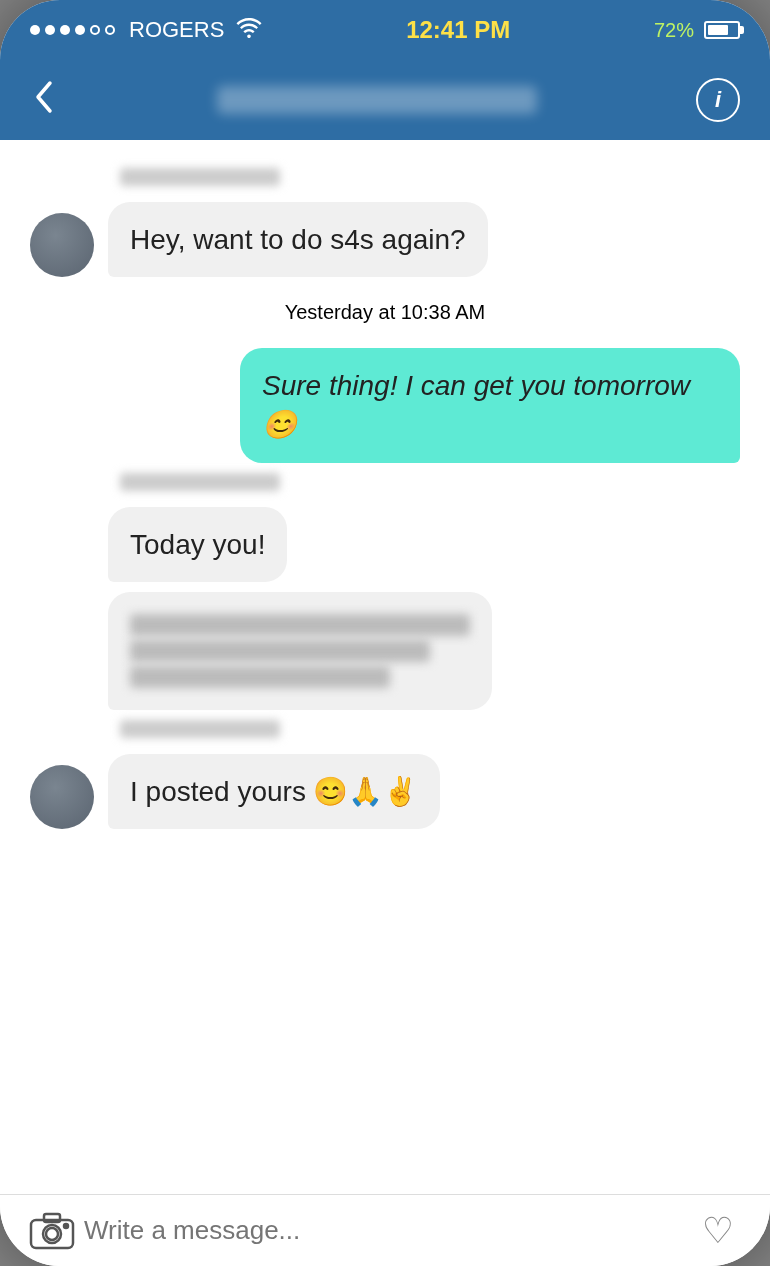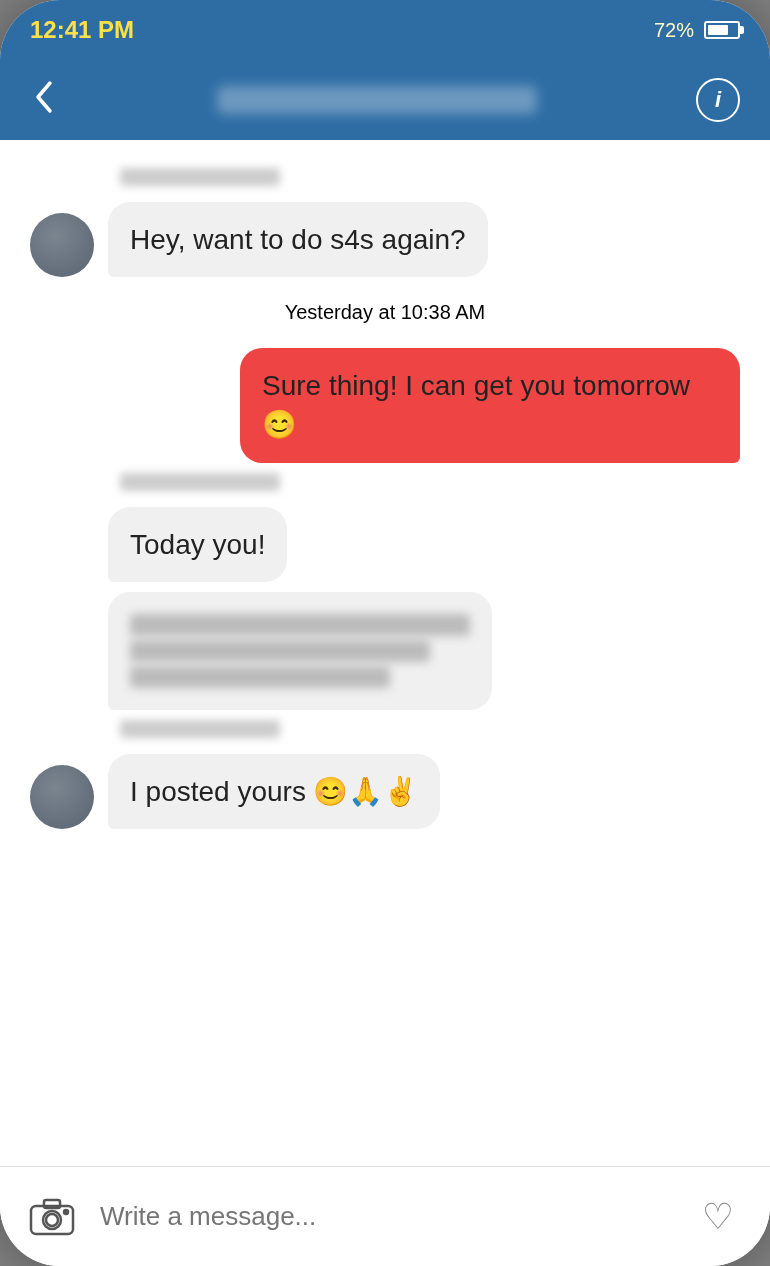--- a/index.html
+++ b/index.html
@@ -76,21 +76,21 @@
     .status-center {
       color: #fde047;
       font-size: 24px;
       font-weight: 600;
     }
 
     .status-right {
       display: flex;
       align-items: center;
       gap: 10px;
-      color: #fef9c3;
+      color: #bef264;
       font-size: 20px;
     }
 
     .battery-text {
       font-size: 20px;
     }
 
     .battery-icon {
       width: 36px;
       height: 18px;
@@ -236,48 +236,49 @@
       line-height: 1.4;
       color: #222;
     }
 
     .bubble.received {
       background: #f0f0f0;
       border-bottom-left-radius: 6px;
     }
 
     .bubble.sent {
-      background: #ef4444;
+      background: #5eead4;
       border-bottom-right-radius: 6px;
+      font-style: italic;
     }
 
     .timestamp {
       text-align: center;
       color: #000000;
       font-size: 20px;
       margin: 14px 0;
     }
 
     .blurred-text {
       height: 22px;
       background: #ccc;
       border-radius: 4px;
       filter: blur(4px);
       margin: 4px 0;
     }
 
     
     .input-bar {
-      height: 100px;
+      height: 72px;
       background: #fff;
       border-top: 1px solid #ddd;
       display: flex;
       align-items: center;
       padding: 0 24px;
-      gap: 20px;
+      gap: 4px;
       flex-shrink: 0;
       justify-content: flex-end;
     }
 
     .camera-btn {
       width: 56px;
       height: 56px;
       display: flex;
       align-items: center;
       justify-content: center;
@@ -321,20 +322,39 @@
       padding: 18px 22px;
       max-width: 500px;
     }
   </style>
 </head>
 <body>
 
 <div class="phone-frame">
 
   <div class="status-bar">
+    <div class="status-left">
+      <div class="signal-dots">
+        <div class="dot"></div>
+        <div class="dot"></div>
+        <div class="dot"></div>
+        <div class="dot"></div>
+        <div class="dot empty"></div>
+        <div class="dot empty"></div>
+      </div>
+      <span class="carrier-text">ROGERS</span>
+      <span class="wifi-icon">
+        <svg width="26" height="20" viewBox="0 0 26 20" fill="white">
+          <path d="M13 16.5c-1 0-1.8.8-1.8 1.8s.8 1.8 1.8 1.8 1.8-.8 1.8-1.8-.8-1.8-1.8-1.8z"></path>
+          <path d="M13 11c-2.2 0-4.2.9-5.6 2.4l1.7 1.7c1-.9 2.4-1.5 3.9-1.5s2.9.6 3.9 1.5l1.7-1.7C17.2 11.9 15.2 11 13 11z"></path>
+          <path d="M13 5.5C9.5 5.5 6.3 7 4 9.4l1.7 1.7C7.5 9.2 10.1 8 13 8s5.5 1.2 7.3 3.1l1.7-1.7C19.7 7 16.5 5.5 13 5.5z"></path>
+          <path d="M13 0C8.1 0 3.7 2 .5 5.3l1.7 1.7C5 4.1 8.8 2.5 13 2.5s8 1.6 10.8 4.5l1.7-1.7C22.3 2 18 0 13 0z"></path>
+        </svg>
+      </span>
+    </div>
     <div class="status-center">12:41 PM</div>
     <div class="status-right">
       <span class="battery-text">72%</span>
       <div class="battery-icon">
         <div class="battery-fill"></div>
       </div>
     </div>
   </div>
 
   <div class="nav-bar">

